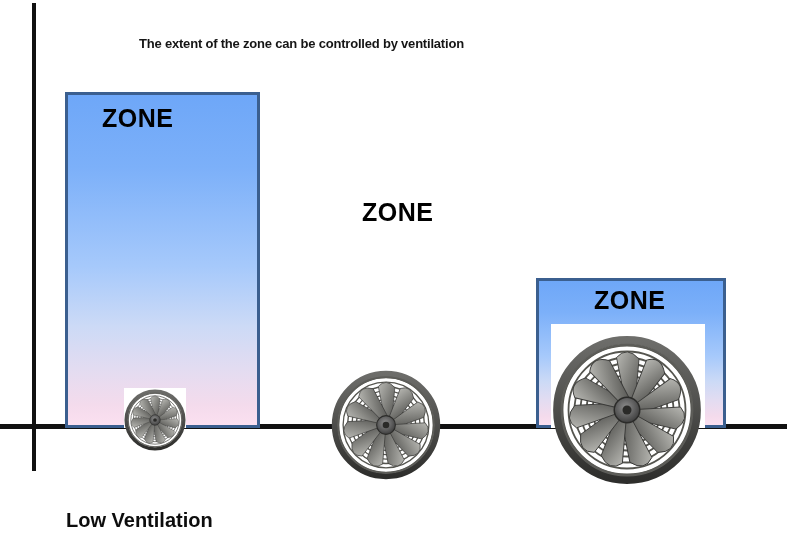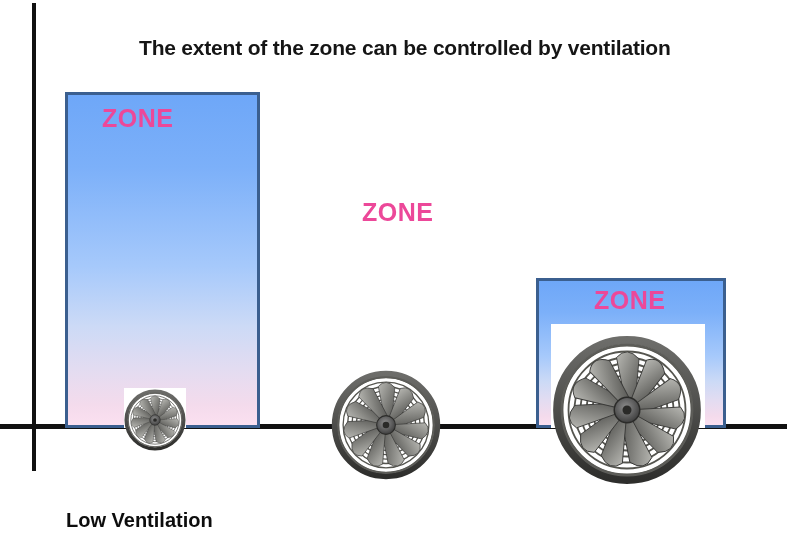--- a/index.html
+++ b/index.html
@@ -59,34 +59,34 @@
   .bar-high {
     left: 536px;
     top: 278px;
     width: 190px;
     height: 150px;
   }
 
   .zone-label {
     position: absolute;
     font-weight: bold;
-    color: #ec4899;
+    color: #000000;
     letter-spacing: 0.5px;
     white-space: nowrap;
   }
   .zone-low  { left: 102px; top: 104px; font-size: 25px; }
   .zone-mid  { left: 362px; top: 198px; font-size: 25px; }
   .zone-high { left: 594px; top: 286px; font-size: 25px; }
 
   
   .title {
     position: absolute;
     left: 139px;
     top: 36px;
-    font-size: 21px;
+    font-size: 13px;
     font-weight: bold;
     color: #151515;
     white-space: nowrap;
     letter-spacing: -0.2px;
   }
 
   
   .fan-plate {
     position: absolute;
     background: #ffffff;

